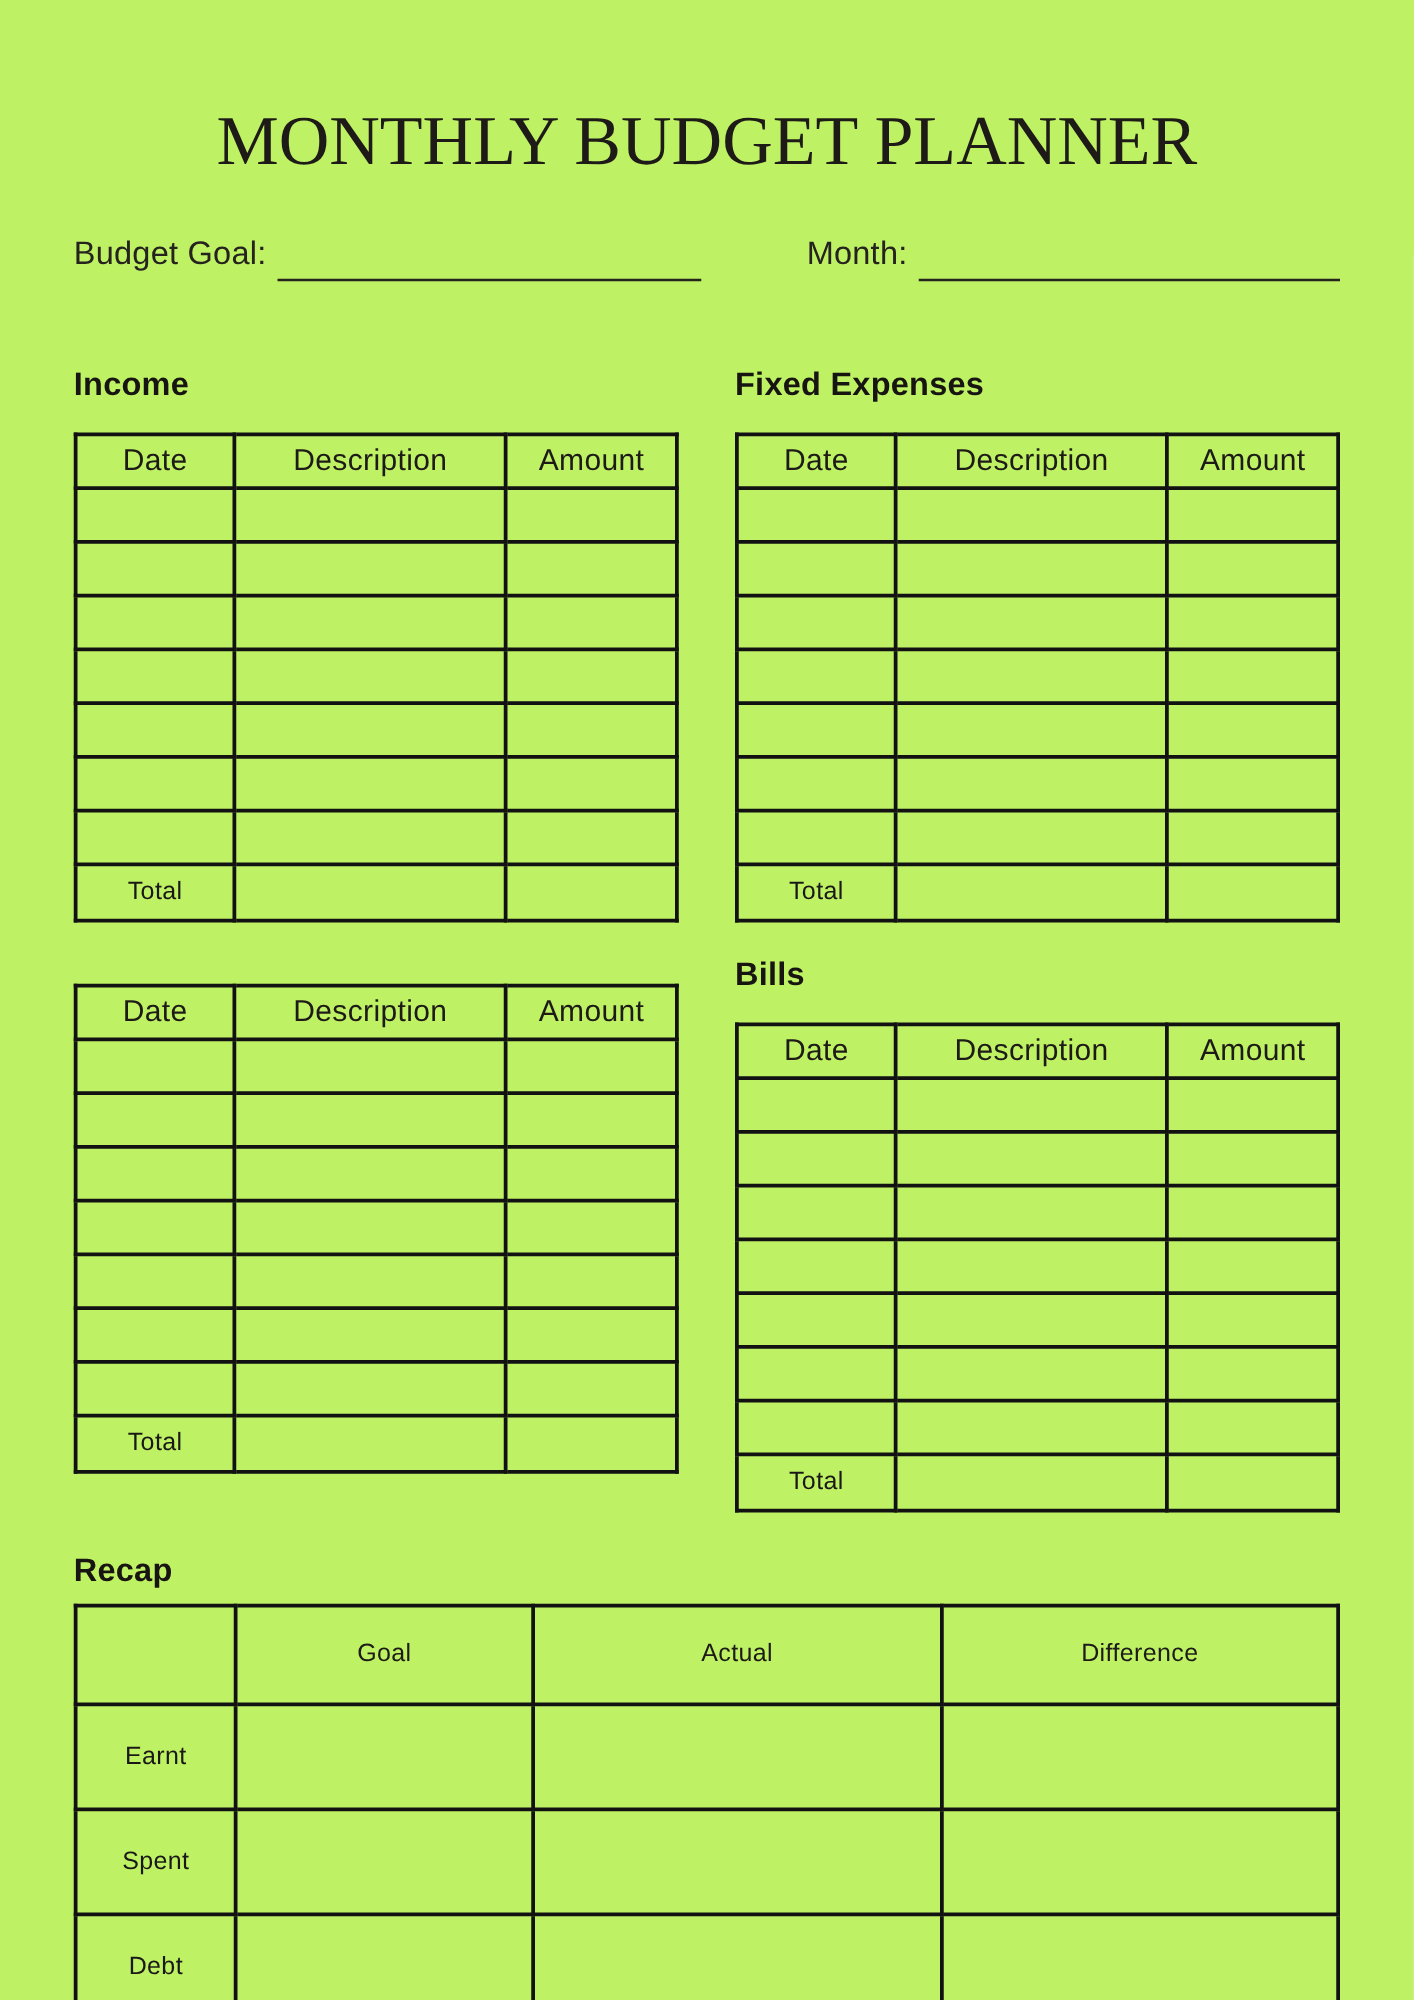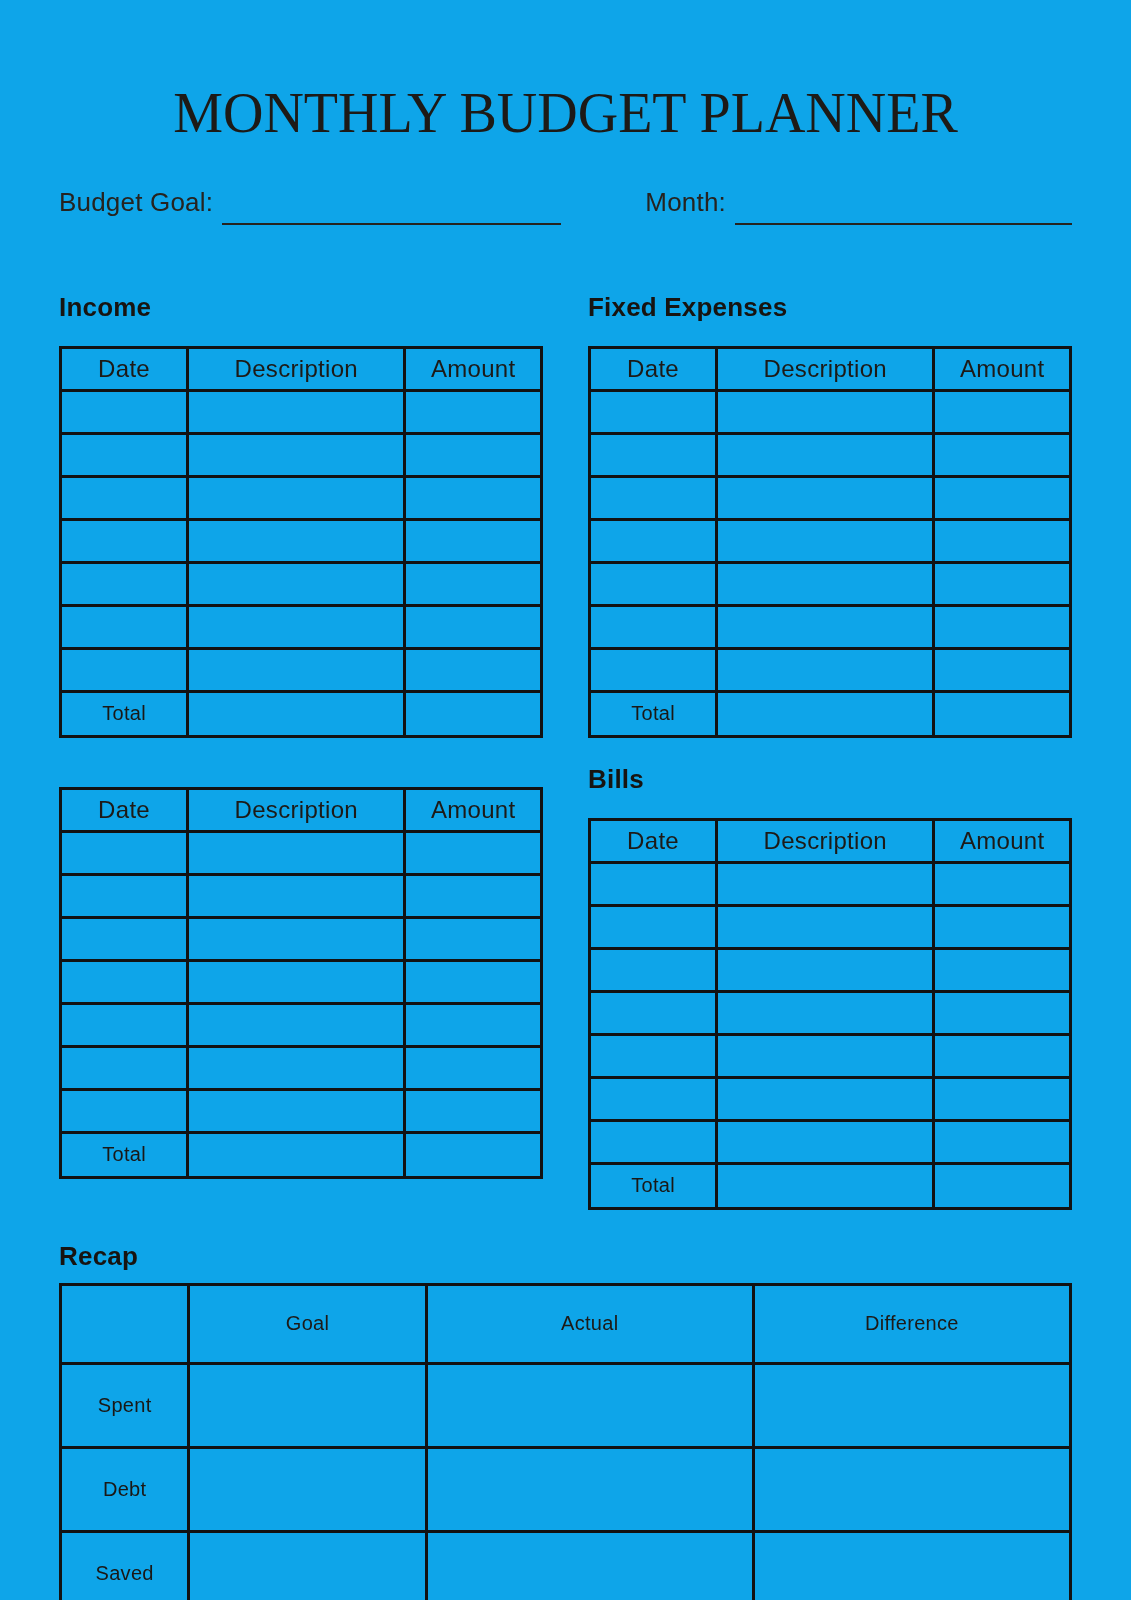--- a/index.html
+++ b/index.html
@@ -1,18 +1,18 @@
 <!DOCTYPE html>
 <html><head>
 <meta charset="utf-8">
 <style>
   html,body{margin:0;padding:0;background:#e8e6df;}
   .page{
     width:1131px;height:1600px;margin:0 auto;position:relative;overflow:hidden;
-    background:#0ea5e9;color:#1a1816;
+    background:#bef264;color:#1a1816;
     font-family:"Liberation Sans",sans-serif;
   }
   
   .title{
     margin:0;padding-top:84px;text-align:center;line-height:1.05;
     font-family:"Liberation Serif","DejaVu Serif",serif;
     font-weight:500;font-size:56px;letter-spacing:0px;color:#1d1a17;
   }
   
   .fields{display:flex;align-items:baseline;padding:0 59px;margin-top:44px;}
@@ -303,20 +303,26 @@
           <thead>
             <tr>
               <th class="c0"></th>
               <th class="c1">Goal</th>
               <th class="c2">Actual</th>
               <th class="c3">Difference</th>
             </tr>
           </thead>
           <tbody>
             <tr>
+              <td class="c0 recap-label">Earnt</td>
+              <td class="c1"></td>
+              <td class="c2"></td>
+              <td class="c3"></td>
+            </tr>
+            <tr>
               <td class="c0 recap-label">Spent</td>
               <td class="c1"></td>
               <td class="c2"></td>
               <td class="c3"></td>
             </tr>
             <tr>
               <td class="c0 recap-label">Debt</td>
               <td class="c1"></td>
               <td class="c2"></td>
               <td class="c3"></td>

